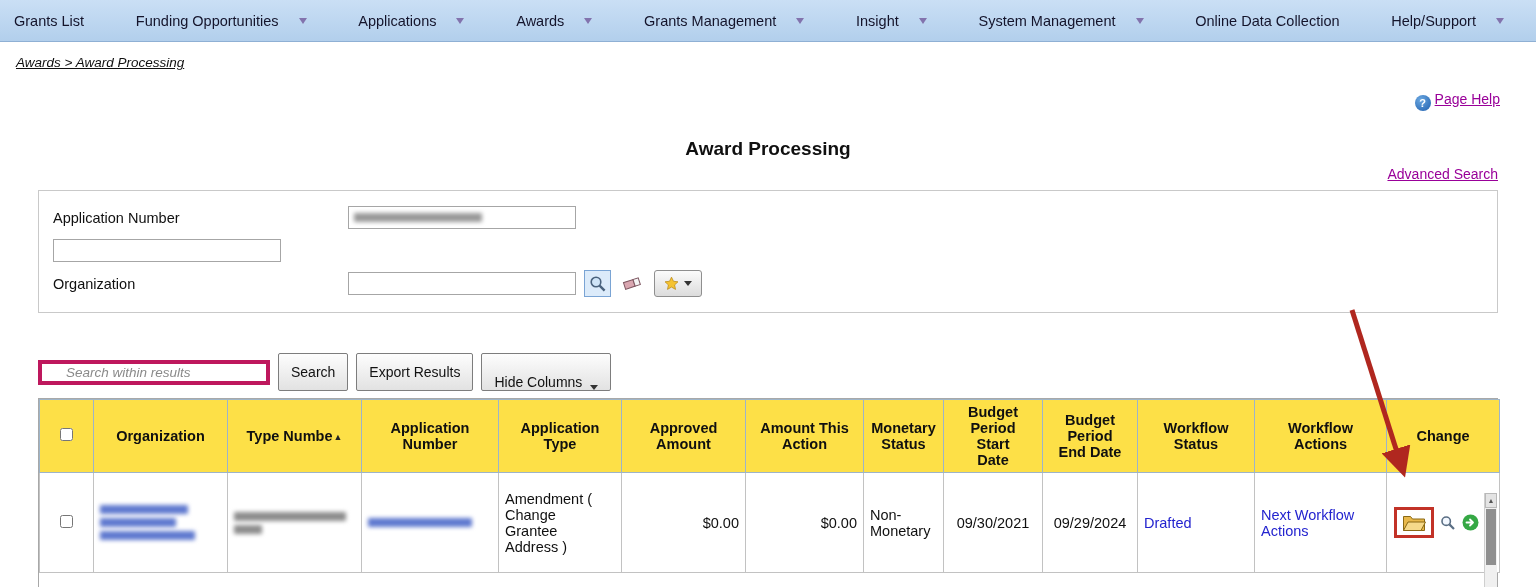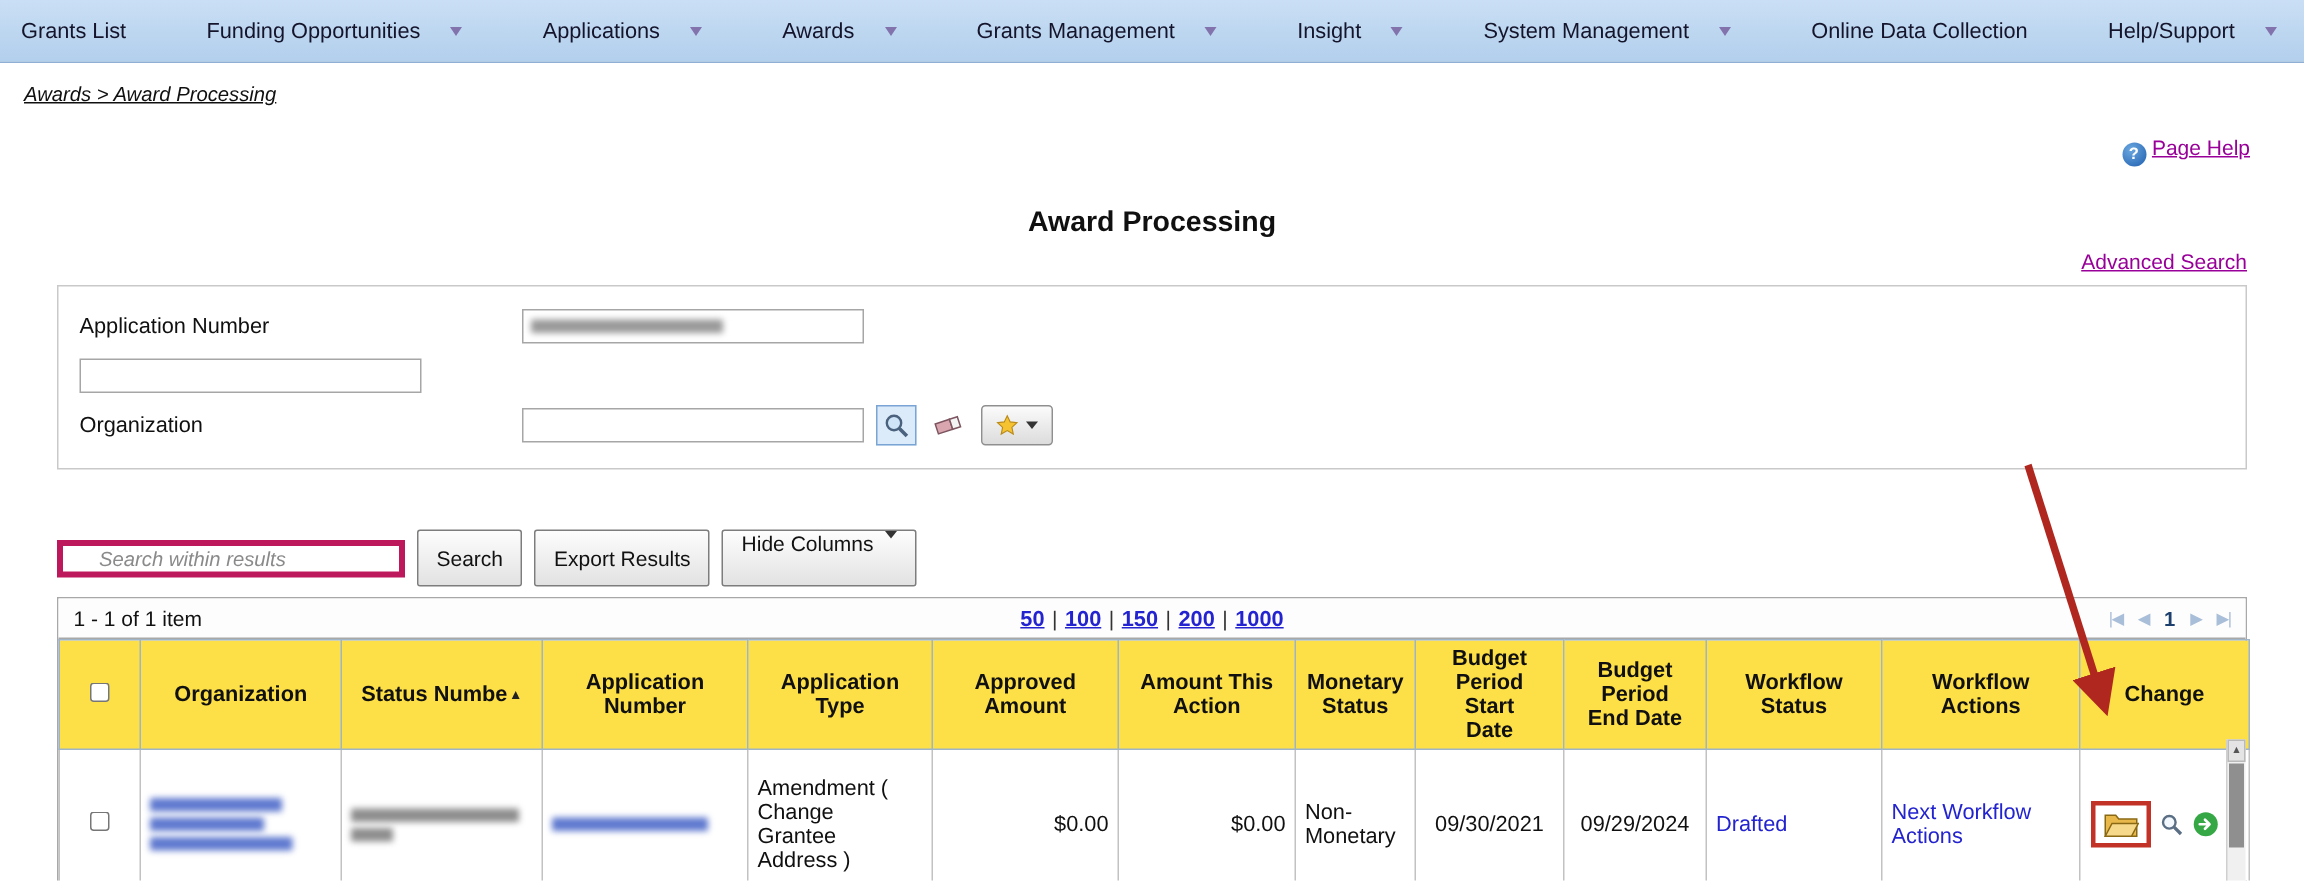--- a/index.html
+++ b/index.html
@@ -10,21 +10,21 @@
     font-family: "Liberation Sans", sans-serif;
     position: relative;
   }
 
   
   .topnav {
     height: 42px;
     background: linear-gradient(#cadff5, #b2cfec);
     border-bottom: 1px solid #8fb0d4;
     display: flex; align-items: center; justify-content: space-between;
-    padding: 0 18px 0 14px;
+    padding: 0 32px 0 14px;
   }
   .nav-item {
     display: flex; align-items: center; gap: 20px;
     font-size: 14.5px; color: #14142b; cursor: pointer; white-space: nowrap;
   }
   .nav-arrow {
     width: 0; height: 0;
     border-left: 4.5px solid transparent; border-right: 4.5px solid transparent;
     border-top: 6px solid #8273ad;
   }
@@ -69,21 +69,21 @@
 
   
   .results-toolbar { margin: 40px 38px 7px; display: flex; align-items: center; gap: 8px; }
   .search-within { width: 232px; height: 25px; border: 4px solid #be185d; padding: 2px 24px; font-size: 13.5px; font-family: inherit; }
   .search-within::placeholder { font-style: italic; color: #8a8a8a; }
   .btn {
     height: 38px; padding: 0 12px; border: 1px solid #7d7d7d; border-radius: 2px;
     background: linear-gradient(#fdfdfd, #e2e2e2);
     font-size: 14px; color: #111; cursor: pointer; font-family: inherit;
   }
-  .hide-cols { display: inline-flex; align-items: flex-start; gap: 8px; }
+  .hide-cols { display: inline-flex; align-items: flex-end; gap: 8px; }
 
   
   .table-container { margin: 0 38px; border: 1px solid #a8a8a8; position: relative; height: 215px; background: #fff; }
   .pagination-row {
     height: 27px; display: flex; align-items: center; padding: 0 10px;
     border-bottom: 1px solid #a8a8a8; background: #fdfdfd; position: relative; font-size: 14px;
   }
   .count-text { color: #111; z-index: 1; }
   .page-sizes { position: absolute; left: 0; right: 0; text-align: center; }
   .size-link { color: #2323cf; font-weight: bold; text-decoration: underline; margin: 0 5px; font-size: 14.5px; cursor: pointer; }
@@ -218,33 +218,20 @@
   <button class="btn">Search</button>
   <button class="btn">Export Results</button>
   <button class="btn hide-cols">
     <span>Hide Columns</span>
     <span class="caret-down"></span>
   </button>
 </div>
 
 <div class="table-container">
 
-  <div class="pagination-row">
-    <span class="count-text">1 - 1 of 1 item</span>
-    <div class="page-sizes">
-      <a class="size-link">50</a><span class="sep">|</span><a class="size-link">100</a><span class="sep">|</span><a class="size-link">150</a><span class="sep">|</span><a class="size-link">200</a><span class="sep">|</span><a class="size-link">1000</a>
-    </div>
-    <div class="pager">
-      <span class="pager-icon">|◀</span>
-      <span class="pager-icon">◀</span>
-      <span class="pager-current">1</span>
-      <span class="pager-icon">▶</span>
-      <span class="pager-icon">▶|</span>
-    </div>
-  </div>
 
   <table class="results">
     <colgroup>
       <col style="width:54px">
         <col style="width:134px">
         <col style="width:134px">
         <col style="width:137px">
       <col style="width:123px">
         <col style="width:124px">
         <col style="width:118px">
@@ -254,21 +241,21 @@
         <col style="width:117px">
         <col style="width:132px">
         <col style="width:113px">
     </colgroup>
     <thead>
       <tr>
         <th class="c-check-h"><input type="checkbox" style=""></th>
         <th>
             <span class="hspan">Organization</span>
           </th>
-        <th><span>Status Numbe</span><span class="sort-asc">▲</span></th>
+        <th><span>Type Numbe</span><span class="sort-asc">▲</span></th>
         <th>
             <span class="hspan w86">Application Number</span>
           </th>
         <th>
             <span class="hspan w86">Application Type</span>
           </th>
         <th>
             <span class="hspan w80">Approved Amount</span>
           </th>
         <th>

